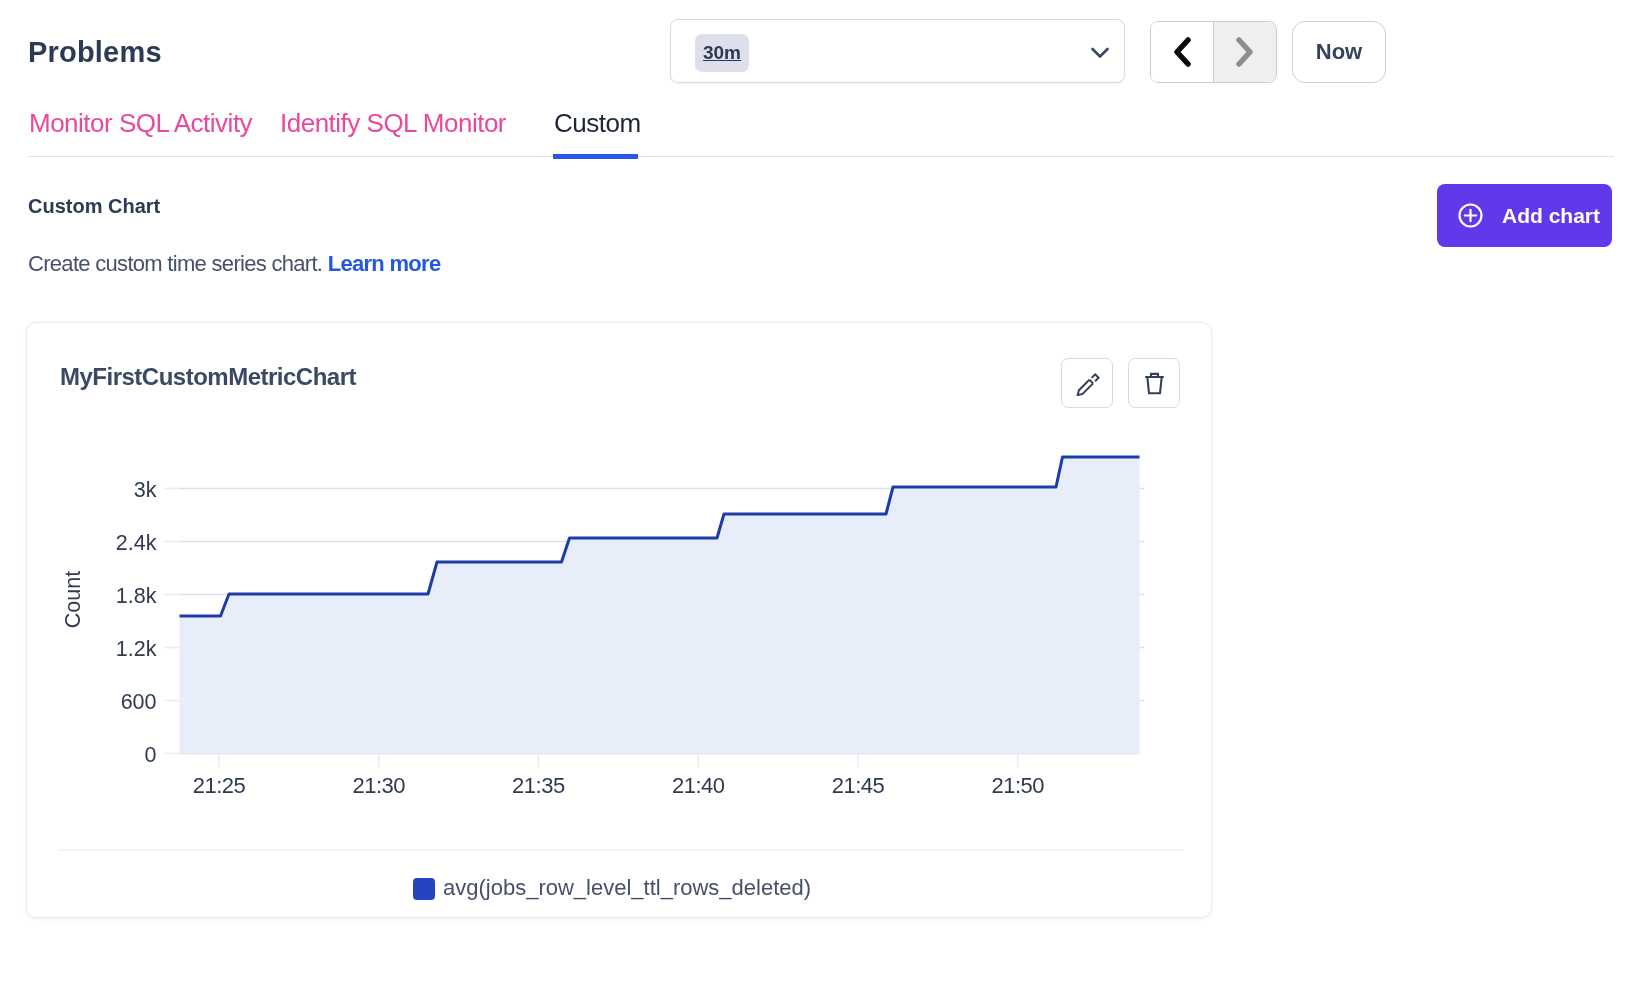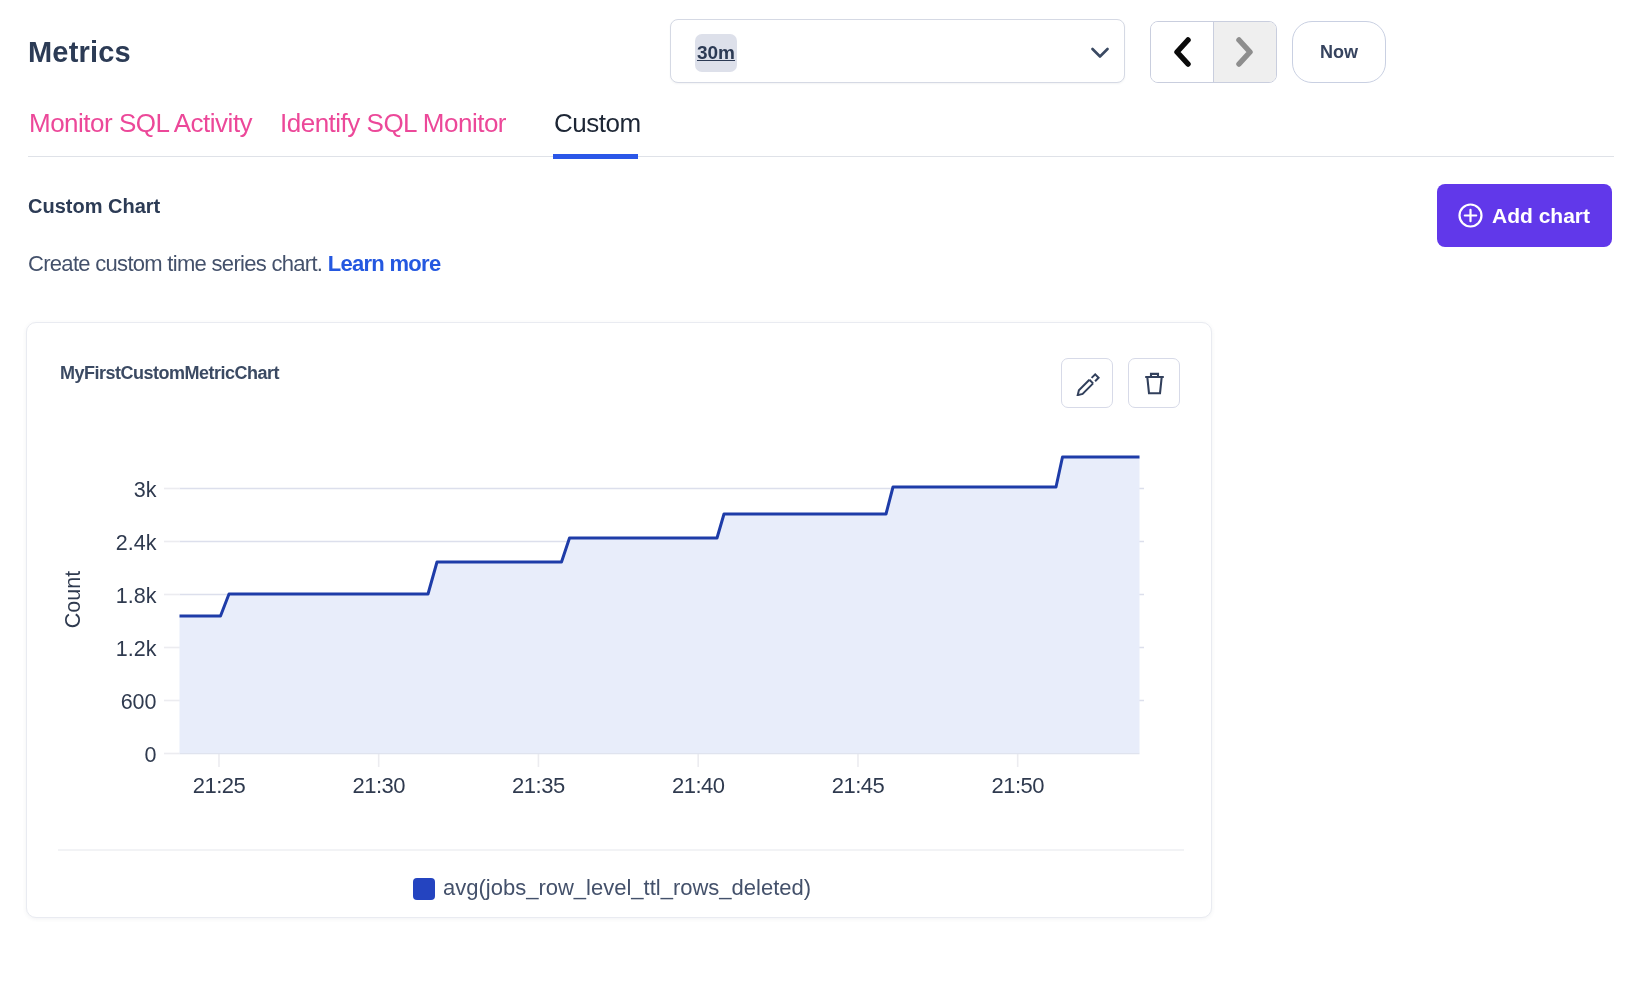--- a/index.html
+++ b/index.html
@@ -4,52 +4,52 @@
 <style>
 * { margin:0; padding:0; box-sizing:border-box; }
 html,body { width:1650px; height:982px; background:#ffffff; font-family:"Liberation Sans",sans-serif; position:relative; overflow:hidden; }
 .abs { position:absolute; }
 
 
 .h1 { left:28px; top:36px; font-size:29px; font-weight:700; color:#2c3b55; letter-spacing:0.2px; }
 
 
 .tsel { left:670px; top:19px; width:455px; height:64px; background:#fff; border:1px solid #d5d9e4; border-radius:8px; box-shadow:0 1px 2px rgba(50,60,90,.06); }
-.badge30 { left:24px; top:14px; width:42px; height:38px; background:#dde0ea; border-radius:7px; font-size:19px; font-weight:700; color:#2c3a54; display:flex; align-items:center; justify-content:center;text-decoration:underline; }
+.badge30 { left:24px; top:14px; width:54px; height:38px; background:#dde0ea; border-radius:7px; font-size:19px; font-weight:700; color:#2c3a54; display:flex; align-items:center; justify-content:center;text-decoration:underline; }
 .pastTxt { left:95px; top:0; height:64px; display:flex; align-items:center; font-size:21px; letter-spacing:-0.6px; font-weight:700; color:#2c3a54; }
 .chevD { left:420px; top:27px; }
 
 .pn { left:1150px; top:21px; width:127px; height:62px; border:1px solid #c9cede; border-radius:8px; overflow:hidden; display:flex; }
 .pn .half { width:63.5px; height:100%; display:flex; align-items:center; justify-content:center; }
 .pn .l { background:#fff; border-right:1px solid #c9cede; }
 .pn .r { background:#efefef; }
 
-.nowBtn { left:1292px; top:21px; width:94px; height:62px; border:1px solid #c9d0e2; border-radius:20px; background:#fff; display:flex; align-items:center; justify-content:center; font-size:18px; font-weight:700; color:#36435e; }
+.nowBtn { left:1292px; top:21px; width:94px; height:62px; border:1px solid #c9d0e2; border-radius:13px; background:#fff; display:flex; align-items:center; justify-content:center; font-size:22px; font-weight:700; color:#36435e; }
 
 
 .tabs-line { left:28px; top:156px; width:1586px; height:1px; background:#dfe2e8; }
 .tab { top:108px; font-size:26px; letter-spacing:-0.5px; color:#ec4899; }
 .tab.active { color:#1d2635; }
 .tab-underline { left:553px; top:154px; width:85px; height:5px; background:#2b57e8; }
 
 
 .h2 { left:28px; top:195px; font-size:20px; font-weight:700; color:#2c3b55; }
 .desc { left:28px; top:251px; font-size:22px; letter-spacing:-0.7px; color:#44516b; }
 .desc a { color:#2458e0; font-weight:700; text-decoration:none; }
 
-.addBtn { left:1437px; top:184px; width:175px; height:63px; background:#6138ea; border-radius:8px; display:flex; align-items:center; gap:9px; padding-left:21px; color:#fff; font-size:21px; font-weight:700; }
+.addBtn { left:1437px; top:184px; width:175px; height:63px; background:#6138ea; border-radius:8px; display:flex; align-items:center; gap:19px; padding-left:21px; color:#fff; font-size:21px; font-weight:700; }
 
 
 .card { left:26px; top:322px; width:1186px; height:596px; background:#fff; border:1px solid #e9ebf1; border-radius:10px; box-shadow:0 1px 4px rgba(60,70,100,.07); }
-.cardTitle { left:33px; top:40px; font-size:18px; letter-spacing:-0.5px; font-weight:700; color:#3b4a63; }
+.cardTitle { left:33px; top:40px; font-size:24px; letter-spacing:-0.5px; font-weight:700; color:#3b4a63; }
 .iconBtn { top:35px; width:52px; height:50px; border:1px solid #d7dae8; border-radius:7px; background:#fff; display:flex; align-items:center; justify-content:center; }
 </style>
 </head>
 <body>
-  <div class="abs h1">Metrics</div>
+  <div class="abs h1">Problems</div>
 
   <div class="abs tsel">
     <div class="abs badge30">30m</div>
     <svg class="abs chevD" width="18" height="12" viewBox="0 0 18 12">
       <path d="M1.5 2 L9 9.5 L16.5 2" fill="none" stroke="#3a4962" stroke-width="2.6" stroke-linecap="round" stroke-linejoin="round"></path>
     </svg>
   </div>
 
   <div class="abs pn">
     <div class="half l">

